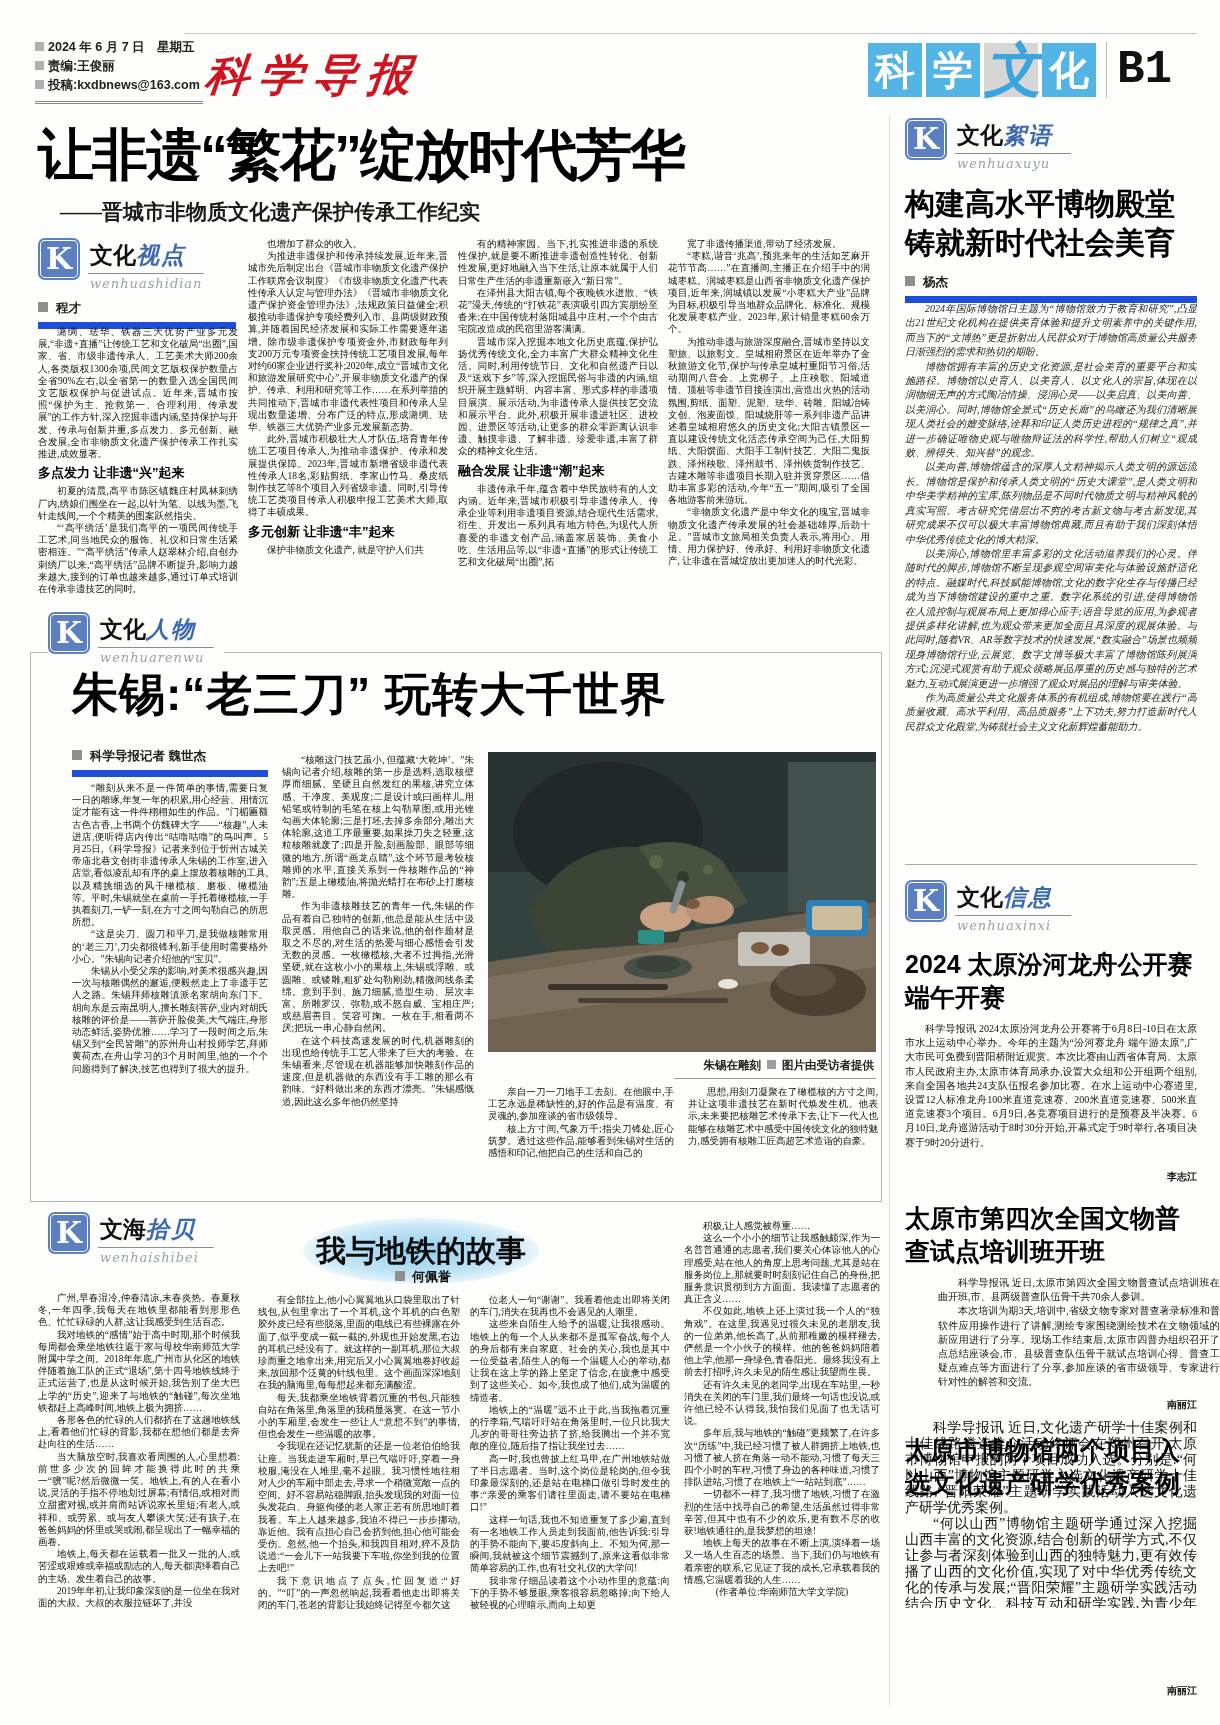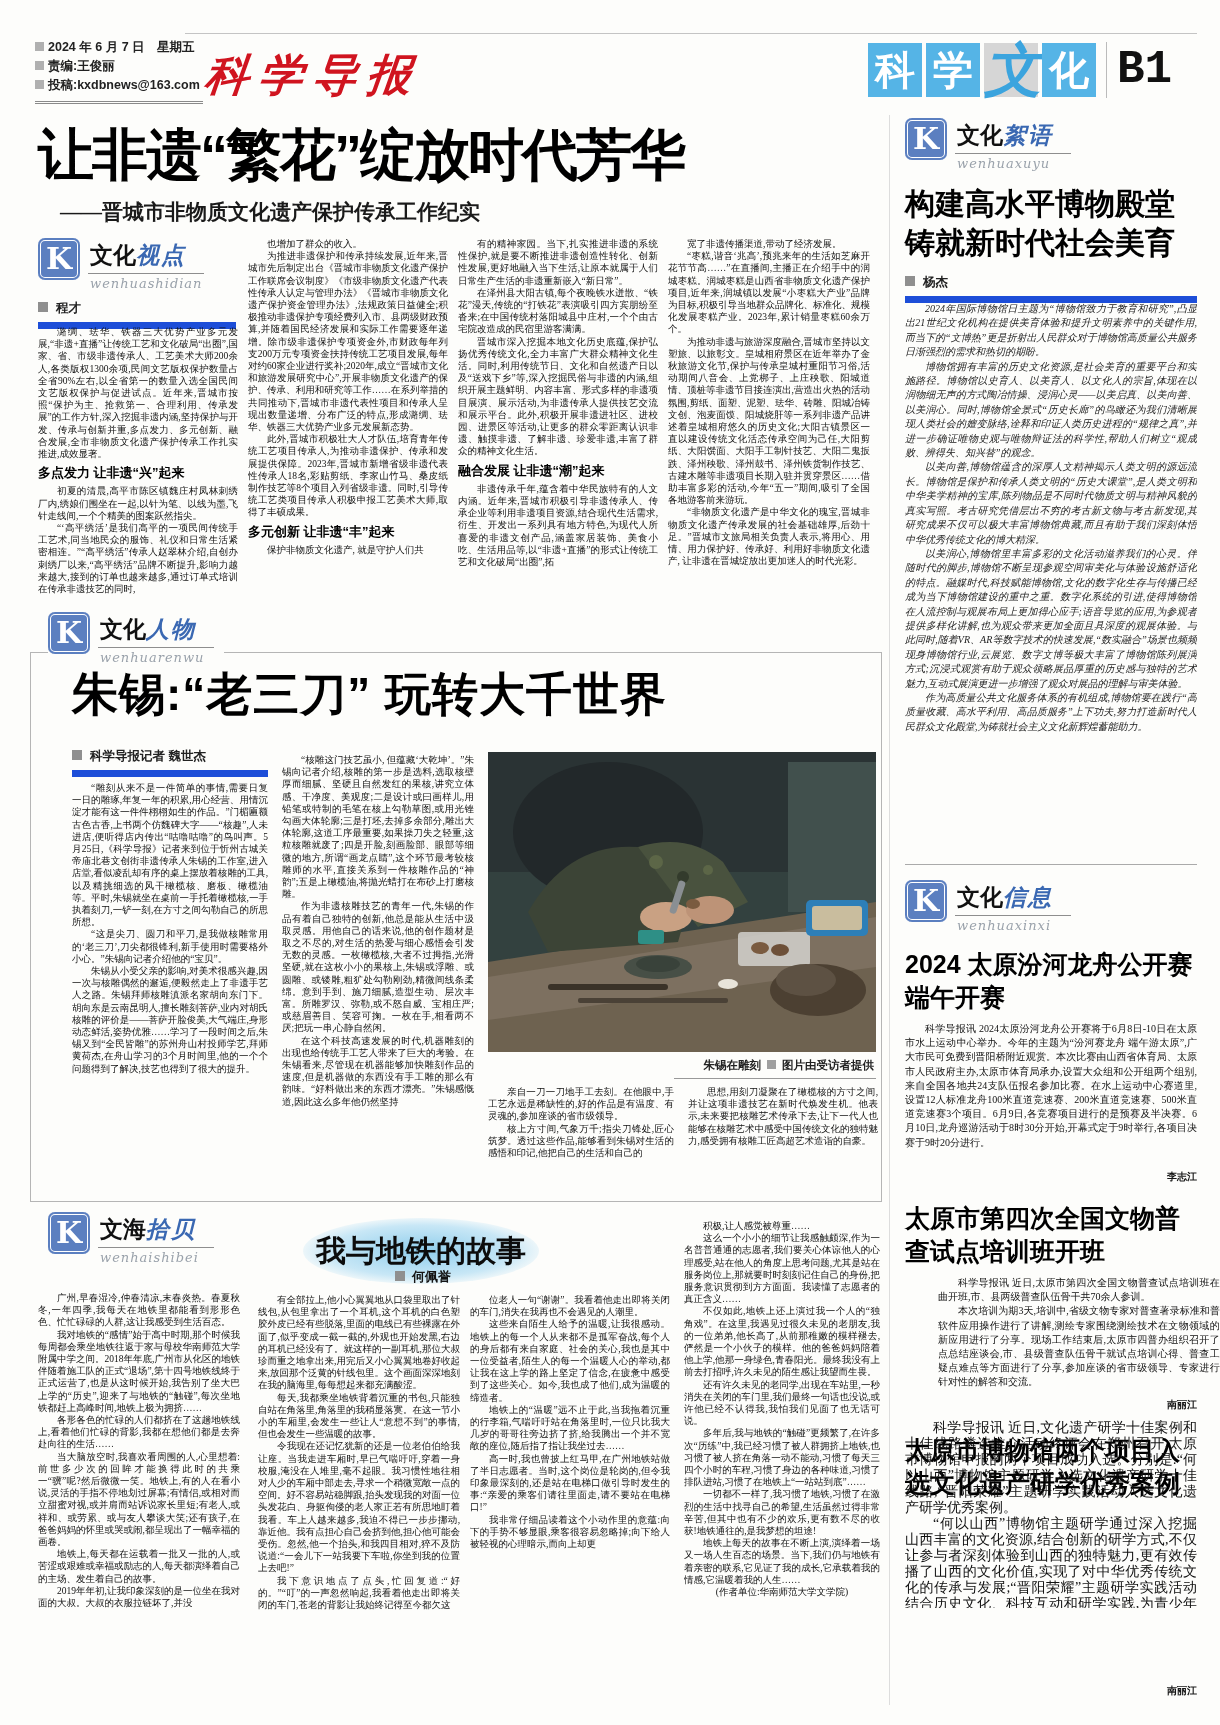--- a/index.html
+++ b/index.html
@@ -220,20 +220,21 @@
       <p class="para">有全部拉上,他小心翼翼地从口袋里取出了针线包,从包里拿出了一个耳机,这个耳机的白色塑胶外皮已经有些脱落,里面的电线已有些裸露在外面了,似乎变成一截一截的,外观也开始发黑,右边的耳机已经没有了。就这样的一副耳机,那位大叔珍而重之地拿出来,用完后又小心翼翼地卷好收起来,放回那个泛黄的针线包里。这个画面深深地刻在我的脑海里,每每想起来都充满酸涩。</p>
       <p class="para">每天,我都乘坐地铁背着沉重的书包,只能独自站在角落里,角落里的我稍显落寞。在这一节小小的车厢里,会发生一些让人“意想不到”的事情,但也会发生一些温暖的故事。</p>
       <p class="para">令我现在还记忆犹新的还是一位老伯伯给我让座。当我走进车厢时,早已气喘吁吁,穿着一身校服,淹没在人堆里,毫不起眼。我习惯性地往相对人少的车厢中部走去,寻求一个稍微宽敞一点的空间。好不容易站稳脚跟,抬头发现我的对面一位头发花白、身躯佝偻的老人家正若有所思地盯着我看。车上人越来越多,我迫不得已一步步挪动,靠近他。我有点担心自己会挤到他,担心他可能会受伤。忽然,他一个抬头,和我四目相对,猝不及防说道:“一会儿下一站我要下车啦,你坐到我的位置上去吧!”</p>
       <p class="para">我下意识地点了点头,忙回复道:“好的。”“叮”的一声忽然响起,我看着他走出即将关闭的车门,苍老的背影让我始终记得至今都欠这</p>
     </div>
   <div class="abs col" style="left:470px;top:1294px;width:200px;height:418px;">
       <p class="para">位老人一句“谢谢”。我看着他走出即将关闭的车门,消失在我再也不会遇见的人潮里。</p>
       <p class="para">这些来自陌生人给予的温暖,让我很感动。地铁上的每一个人从来都不是孤军奋战,每个人的身后都有来自家庭、社会的关心,我也是其中一位受益者,陌生人的每一个温暖人心的举动,都让我在这上学的路上坚定了信念,在疲惫中感受到了这些关心。如今,我也成了他们,成为温暖的缔造者。</p>
       <p class="para">地铁上的“温暖”远不止于此,当我拖着沉重的行李箱,气喘吁吁站在角落里时,一位只比我大几岁的哥哥往旁边挤了挤,给我腾出一个并不宽敞的座位,随后指了指让我坐过去……</p>
       <p class="para">高一时,我也曾披上红马甲,在广州地铁站做了半日志愿者。当时,这个岗位是轮岗的,但令我印象最深刻的,还是站在电梯口做引导时发生的事:“亲爱的乘客们请往里面走,请不要站在电梯口!”</p>
+      <p class="para">这样一句话,我也不知道重复了多少遍,直到有一名地铁工作人员走到我面前,他告诉我:引导的手势不能向下,要45度斜向上。不知为何,那一瞬间,我就被这个细节震撼到了,原来这看似非常简单容易的工作,也有社交礼仪的大学问!</p>
       <p class="para">我非常仔细品读着这个小动作里的意蕴:向下的手势不够显眼,乘客很容易忽略掉;向下给人被轻视的心理暗示,而向上却更</p>
     </div>
   <div class="abs col" style="left:684px;top:1220px;width:196px;height:492px;">
       <p class="para">积极,让人感觉被尊重……</p>
       <p class="para">这么一个小小的细节让我感触颇深,作为一名普普通通的志愿者,我们要关心体谅他人的心理感受,站在他人的角度上思考问题,尤其是站在服务岗位上,那就要时时刻刻记住自己的身份,把服务意识贯彻到方方面面。我读懂了志愿者的真正含义……</p>
       <p class="para">不仅如此,地铁上还上演过我一个人的“独角戏”。在这里,我遇见过很久未见的老朋友,我的一位弟弟,他长高了,从前那稚嫩的模样褪去,俨然是一个小伙子的模样。他的爸爸妈妈陪着他上学,他那一身绿色,青春阳光。最终我没有上前去打招呼,许久未见的陌生感让我望而生畏。</p>
       <p class="para">还有许久未见的老同学,出现在车站里,一秒消失在关闭的车门里,我们最终一句话也没说,或许他已经不认得我,我怕我们见面了也无话可说。</p>
       <p class="para">多年后,我与地铁的“触碰”更频繁了,在许多次“历练”中,我已经习惯了被人群拥挤上地铁,也习惯了被人挤在角落一动不能动,习惯了每天三四个小时的车程,习惯了身边的各种味道,习惯了排队进站,习惯了在地铁上“一站站到底”……</p>
       <p class="para">一切都不一样了,我习惯了地铁,习惯了在激烈的生活中找寻自己的希望,生活虽然过得非常辛苦,但其中也有不少的欢乐,更有数不尽的收获!地铁通往的,是我梦想的坦途!</p>
       <p class="para">地铁上每天的故事在不断上演,演绎着一场又一场人生百态的场景。当下,我们仍与地铁有着亲密的联系,它见证了我的成长,它承载着我的情感,它温暖着我的人生……</p>

